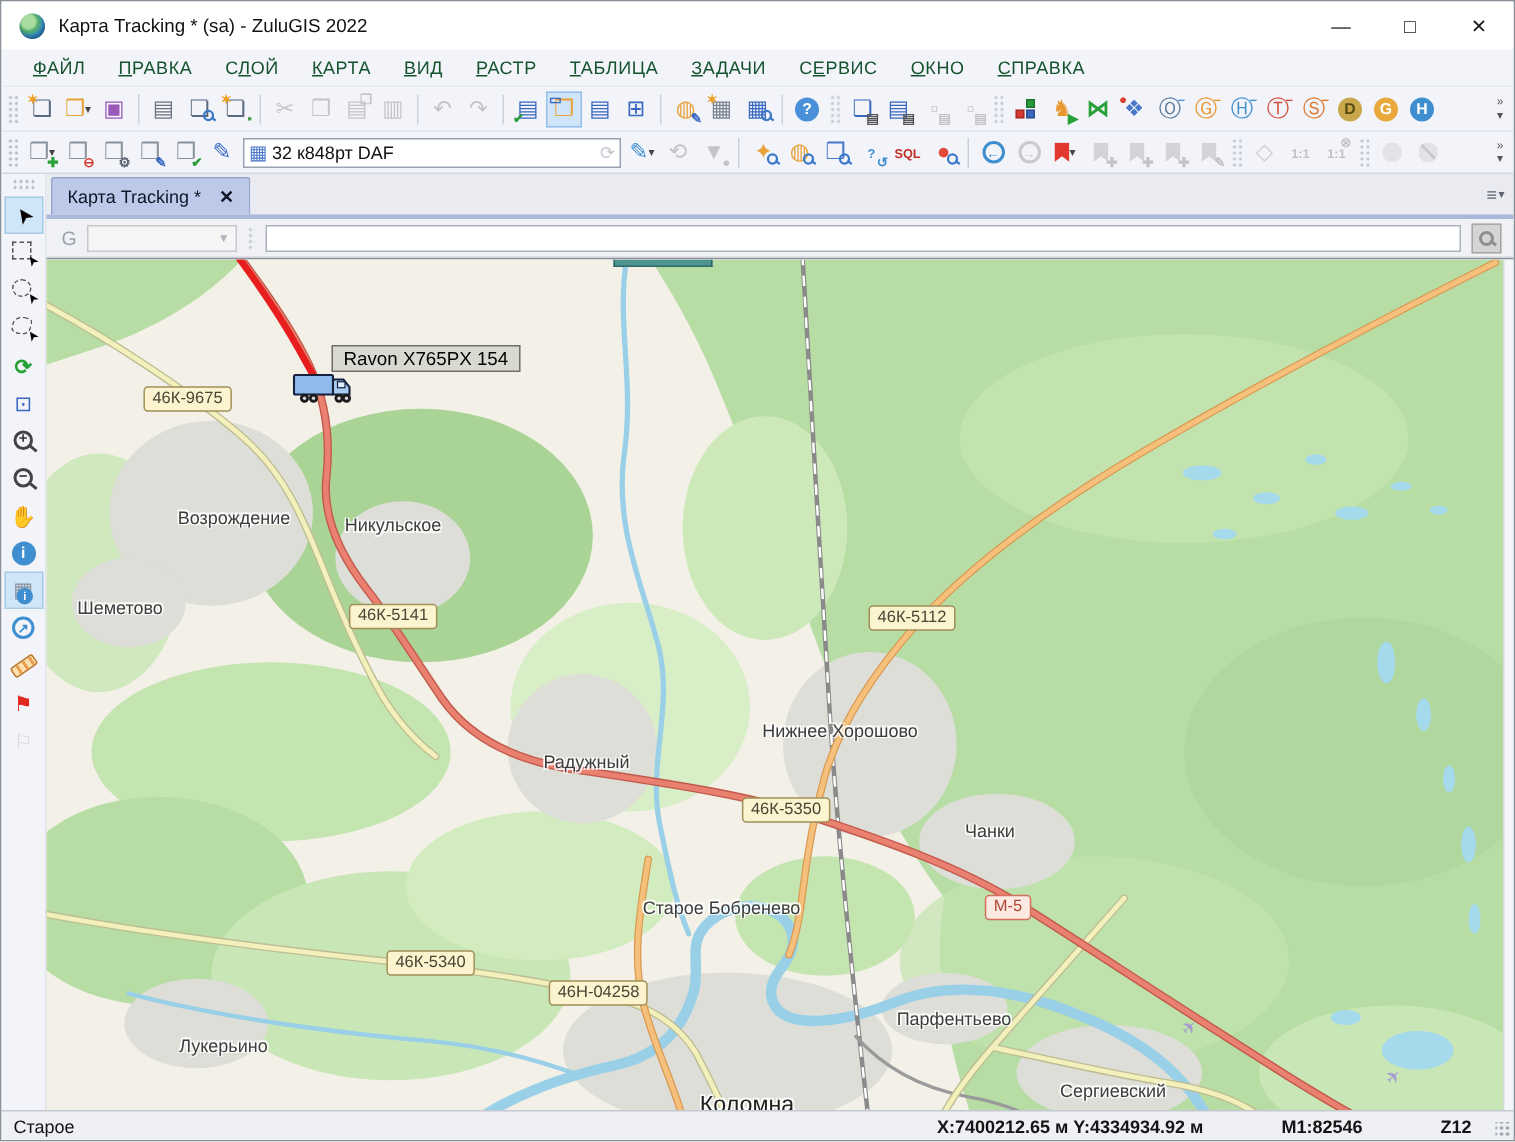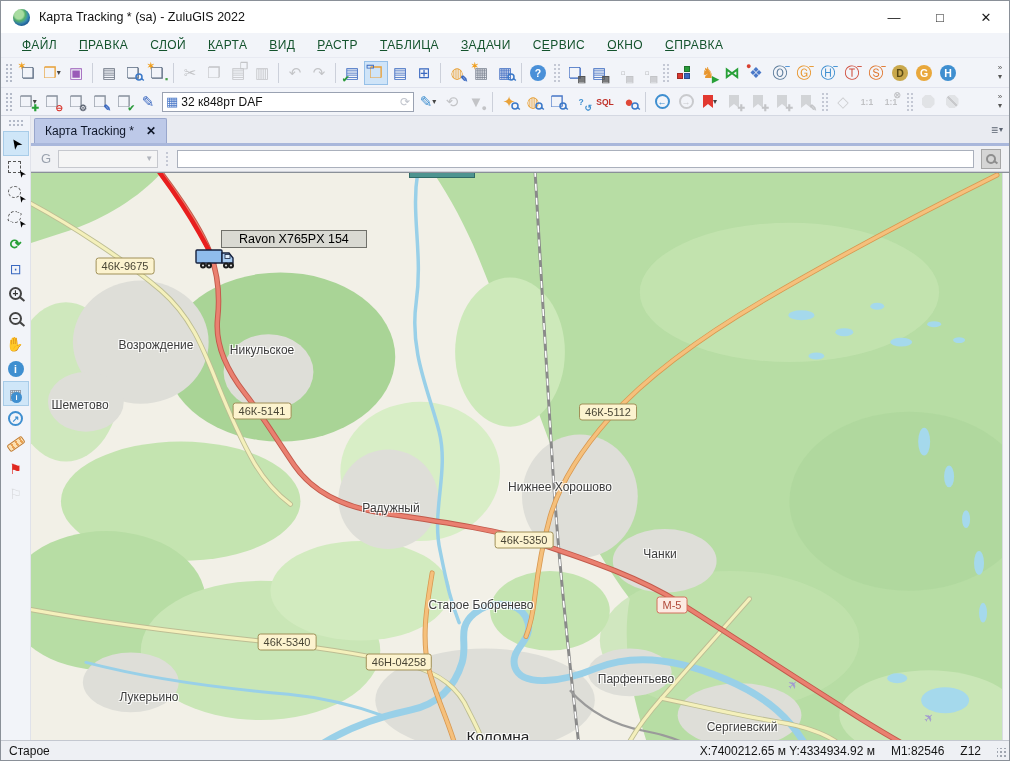--- a/index.html
+++ b/index.html
@@ -101,28 +101,28 @@
   .maparea{flex:1;display:flex;min-height:0;border-top:1px solid #8a9098;}
   .map{position:relative;flex:1;overflow:hidden;background:#f2f0e7;}
   .map svg.base{position:absolute;left:0;top:0;width:100%;height:100%;}
   .map-strip{width:7px;background:#f4f5f7;border-left:1px solid #d8dce2;flex:none;}
   .mlabel{position:absolute;transform:translate(-50%,-50%);white-space:nowrap;font-size:12px;color:#3c3c3c;
     text-shadow:-1px -1px 0 rgba(255,255,255,.85),1px -1px 0 rgba(255,255,255,.85),-1px 1px 0 rgba(255,255,255,.85),1px 1px 0 rgba(255,255,255,.85);}
   .mlabel.city{font-size:15.5px;color:#222;}
   .rbadge{position:absolute;transform:translate(-50%,-50%);white-space:nowrap;font-size:11px;color:#4a4636;
     background:#fcf3cf;border:1px solid #a09058;border-radius:3px;padding:0 5px;line-height:15px;}
   .rbadge.motorway{background:#fceae2;border-color:#d4705c;color:#b04838;}
-  .tooltip{position:absolute;left:190px;top:57px;background:#d9d9d2;border:1px solid #70706a;padding:1px 17px;font-size:12.5px;color:#000;white-space:nowrap;}
+  .tooltip{position:absolute;left:190px;top:57px;background:#d9d9d2;border:1px solid #70706a;padding:1px 7px;font-size:12.5px;color:#000;white-space:nowrap;}
   .truck{position:absolute;left:164px;top:72px;}
   .plane{position:absolute;transform:translate(-50%,-50%) rotate(-42deg);font-size:12px;color:#a29ad0;}
   .cutlabel{position:absolute;left:378px;top:0;width:66px;height:5px;background:#4d9490;border:1px solid #2e6a66;border-top:none;}
 
   
   .statusbar{height:20px;background:#eef0f4;border-top:1px solid #c4c8d0;display:flex;align-items:center;font-size:12px;color:#141414;padding:0 8px;flex:none;}
-  .status-right{margin-left:auto;display:flex;align-items:flex-end;gap:16px;padding-right:20px;}
+  .status-right{margin-left:auto;display:flex;align-items:flex-end;gap:52px;padding-right:20px;font-weight:bold;}
   .sizegrip{position:absolute;right:2px;bottom:2px;width:10px;height:10px;
     background-image:radial-gradient(#a0a6b0 1px,transparent 1.2px);background-size:4px 4px;background-position:bottom right;}
 </style>
 </head>
 <body>
 
 <div class="window">
 
   <div class="titlebar">
     <span class="globe"></span>

